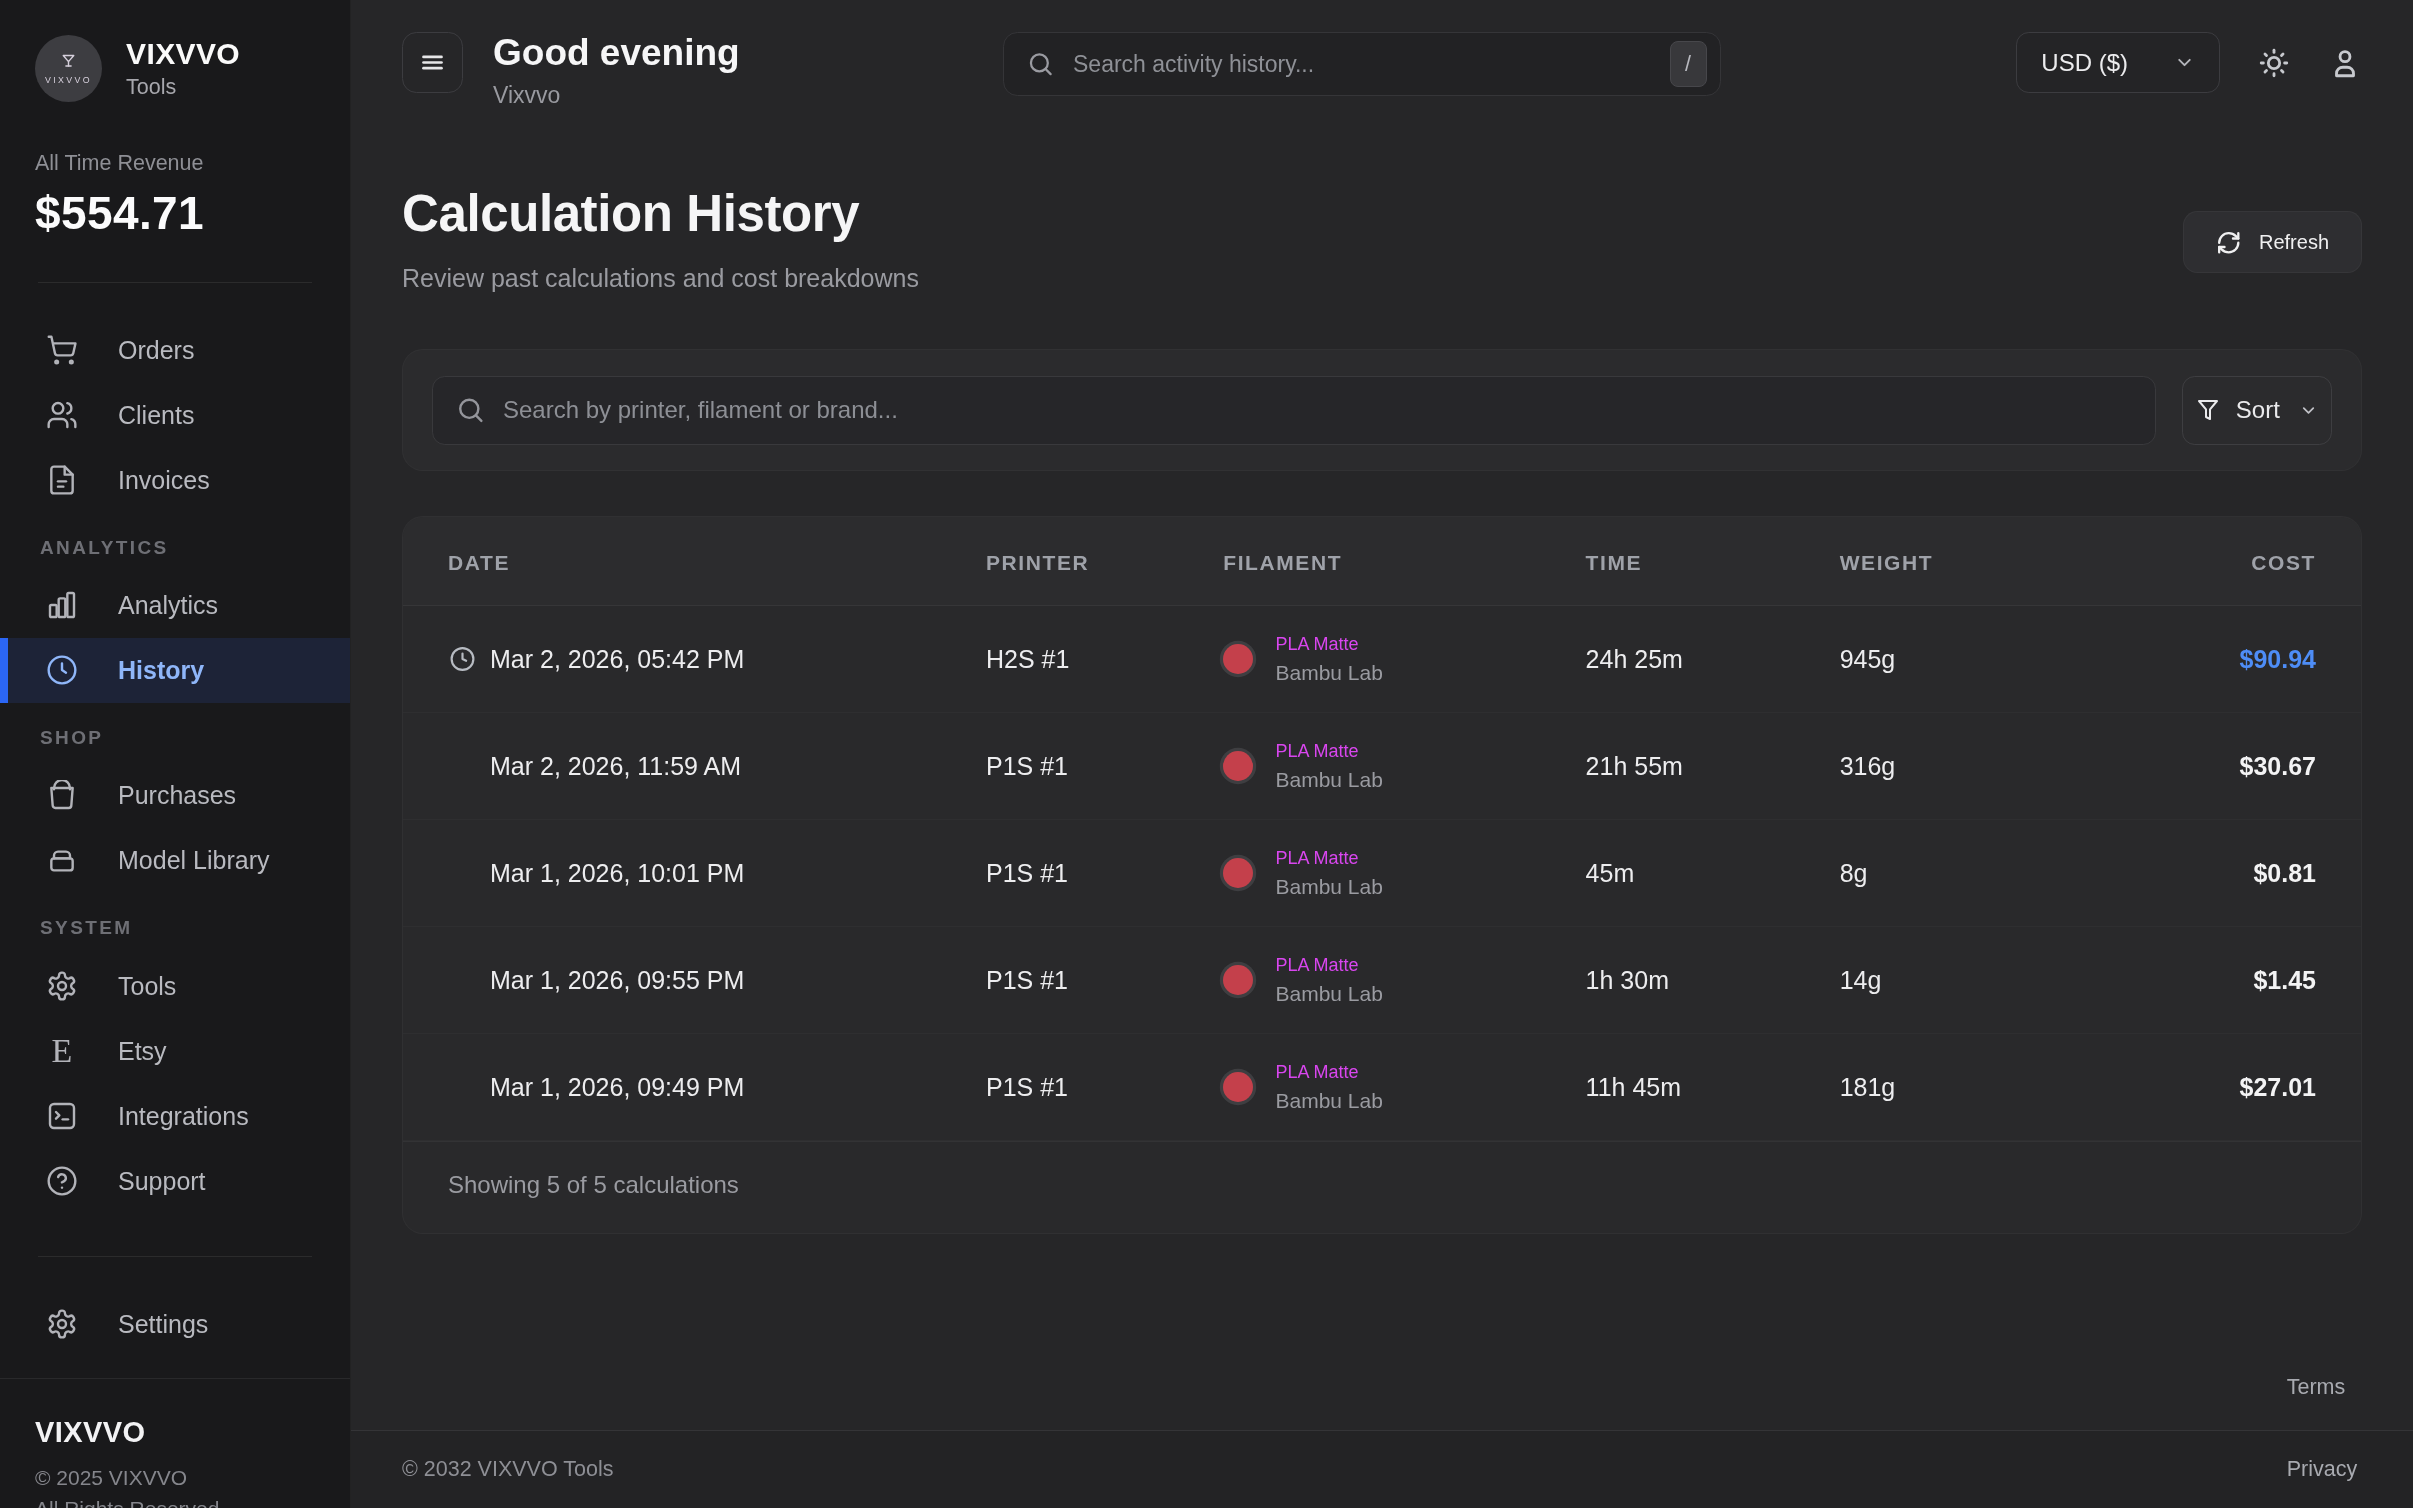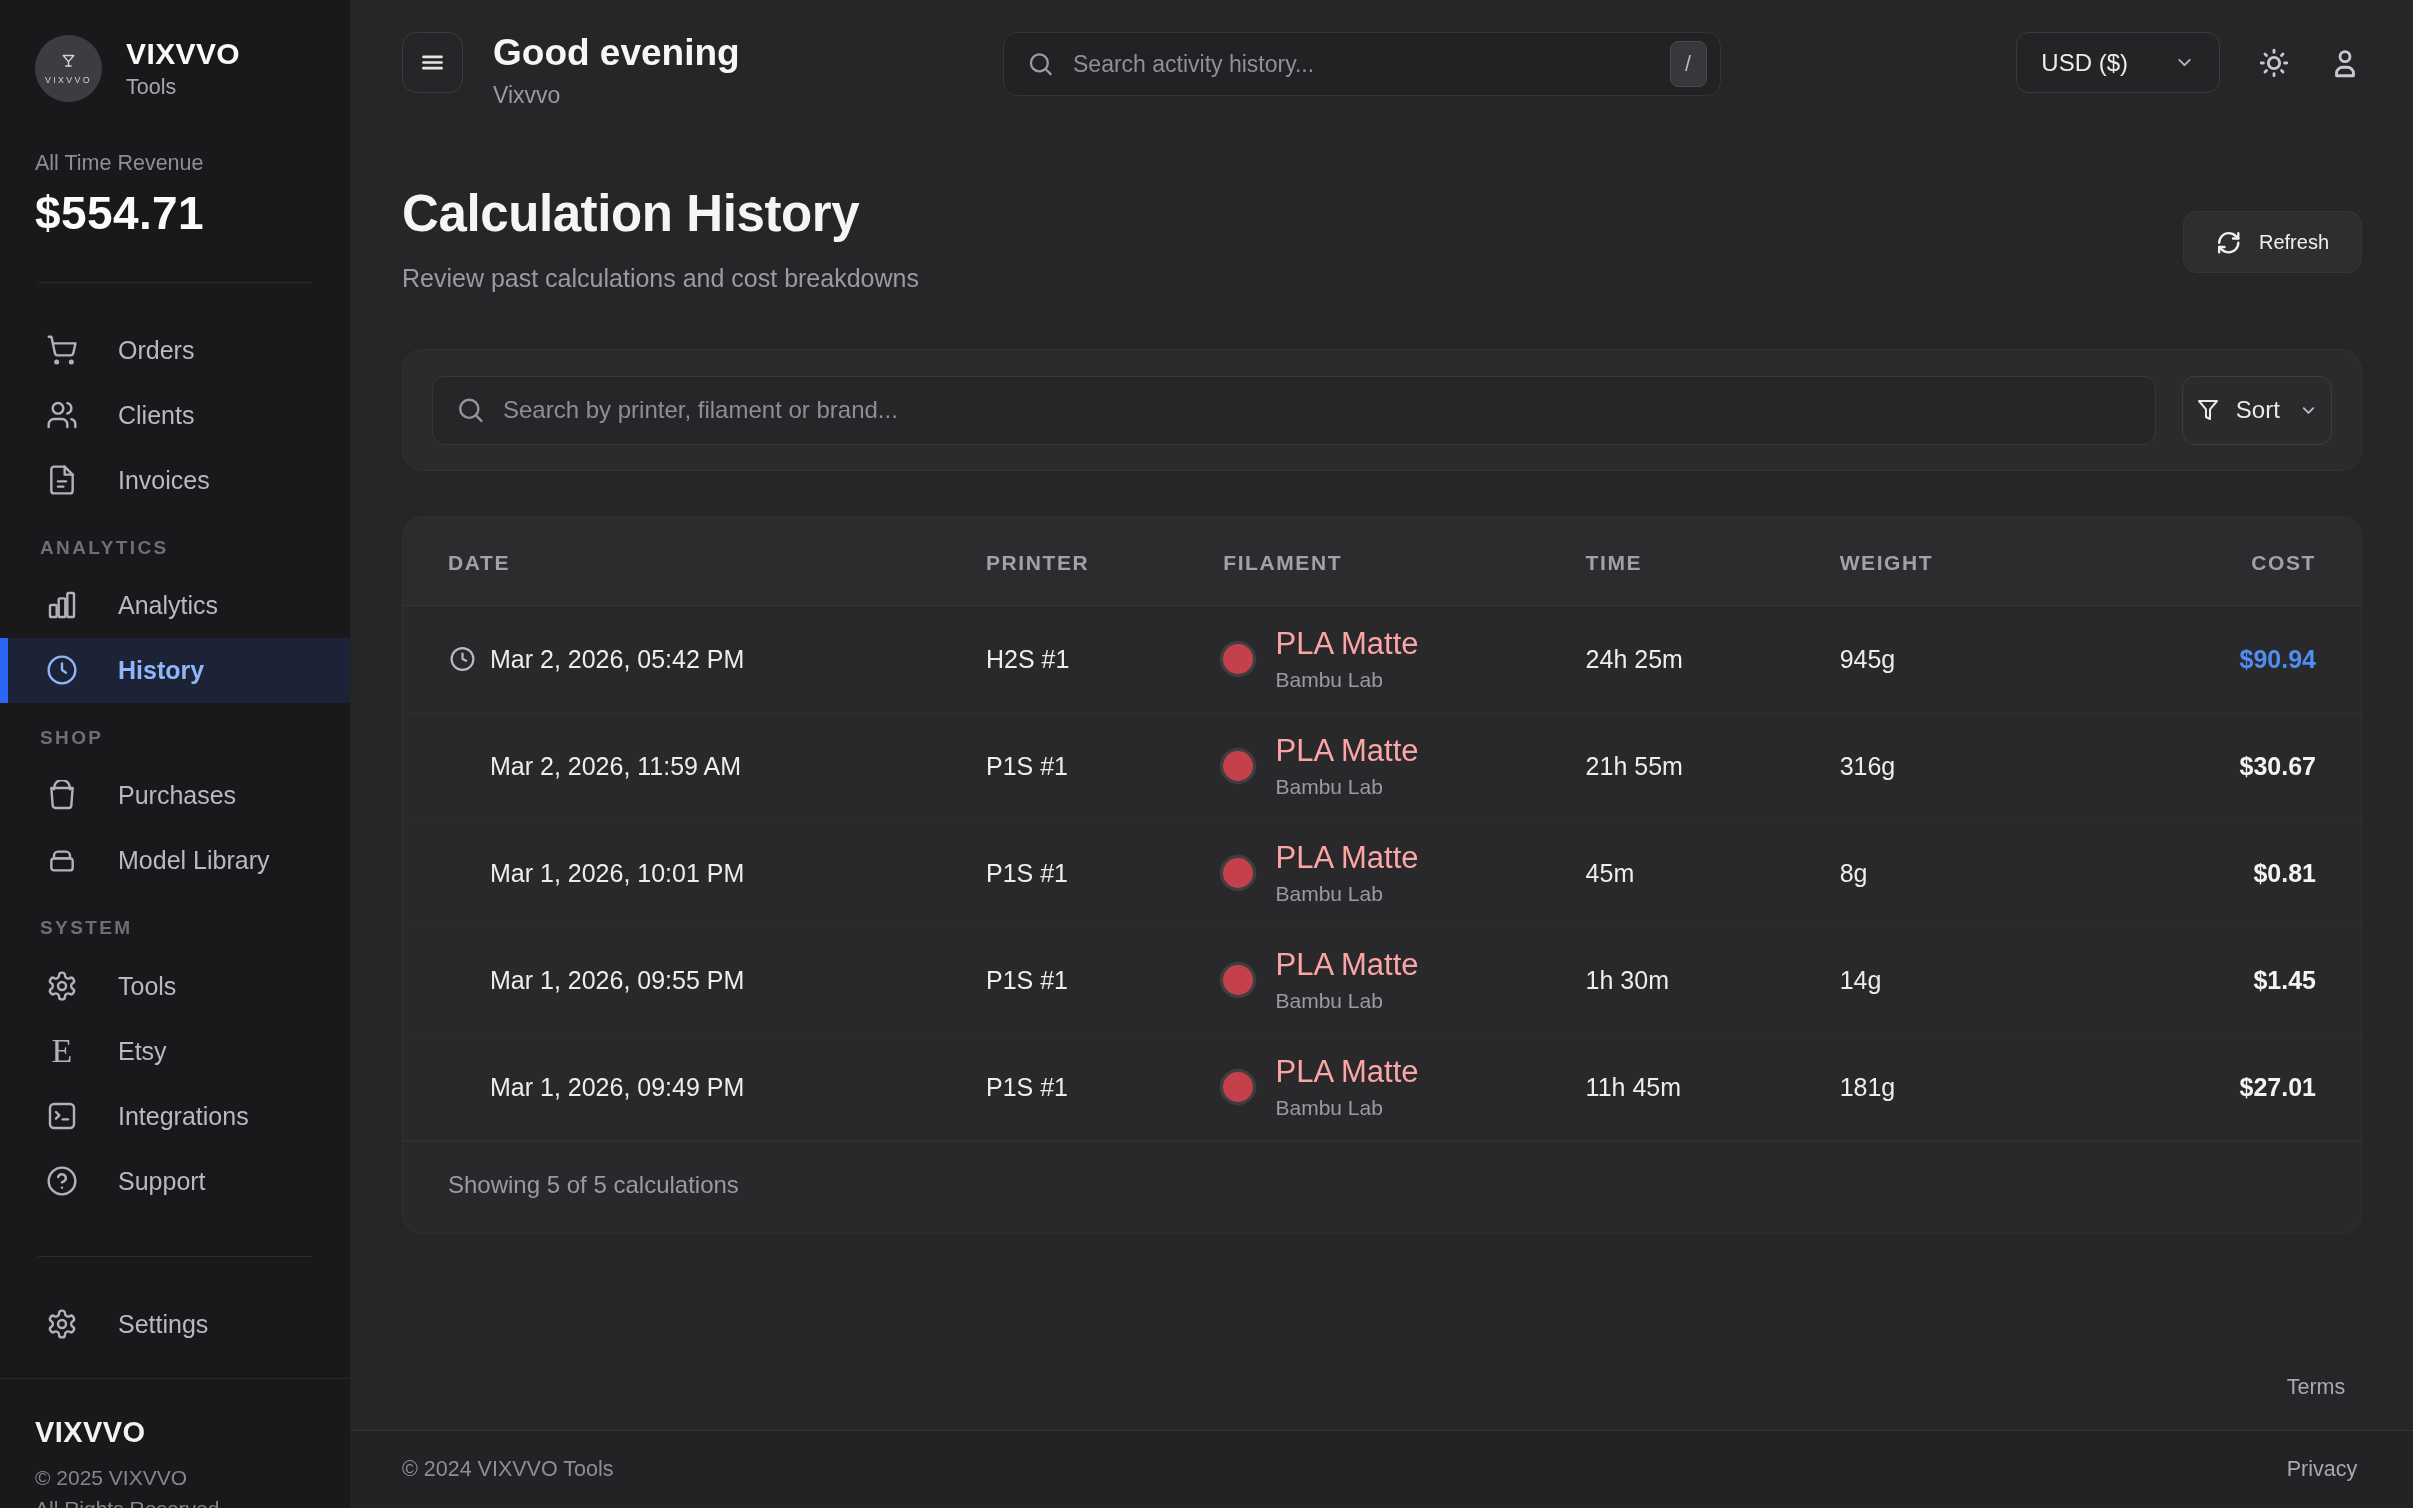--- a/index.html
+++ b/index.html
@@ -73,21 +73,21 @@
   .thead { padding:34px 45px 30px; background:rgba(255,255,255,0.015); border-bottom:1.6px solid rgba(255,255,255,0.05); }
   .th { font-size:21px; letter-spacing:1.6px; color:#9fa2a9; font-weight:700; }
   .th.right { text-align:right; }
   .trow { padding:0 45px; height:107px; border-bottom:1.6px solid rgba(255,255,255,0.028); cursor:pointer; }
   .trow:last-of-type { border-bottom:none; }
   .cell { font-size:25px; color:#ededef; }
   .date-cell { position:relative; padding-left:42px; }
   .date-cell .clock-ic { position:absolute; left:0; top:50%; transform:translateY(-50%); color:#b7bbc2; }
   .filament-cell { display:flex; align-items:center; gap:22.3px; }
   .filament-dot { width:30px; height:30px; border-radius:50%; background:#c4404b; box-shadow:0 0 0 3.2px #3e3e41; flex:0 0 30px; }
-  .filament-name { font-size:31px; color:#fca5a5; }
+  .filament-name { font-size:18px; color:#d946ef; }
   .filament-brand { font-size:21px; color:#9a9ba1; margin-top:6.4px; }
   .cost-cell { text-align:right; font-weight:700; color:#f3f3f4; }
   .cost-cell.highlight { color:#4e8df6; }
   .tfoot { border-top:1.6px solid rgba(255,255,255,0.05); padding:29px 45px 34px; font-size:24px; color:#9a9ba1; }
 
   .page-footer { border-top:1.6px solid #343437; background:#232325; height:78px; display:flex; align-items:center; justify-content:space-between; padding:0 51px; }
   .pf-copy { font-size:21.5px; color:#8e8f95; }
   .pf-links { display:flex; gap:57px;flex-direction:column; }
   .pf-links a { font-size:21.5px; color:#a8aab0; text-decoration:none; cursor:pointer; }
 </style>
@@ -453,21 +453,21 @@
           <div class="cell">11h 45m</div>
           <div class="cell">181g</div>
           <div class="cell cost-cell">$27.01</div>
         </div>
 
         <div class="tfoot">Showing 5 of 5 calculations</div>
       </div>
     </section>
 
     <footer class="page-footer">
-      <span class="pf-copy">© 2024 VIXVVO Tools</span>
+      <span class="pf-copy">© 2032 VIXVVO Tools</span>
       <span class="pf-links">
         <a>Terms</a>
         <a>Privacy</a>
         <a>Support</a>
       </span>
     </footer>
   </main>
 </div>
 
 

